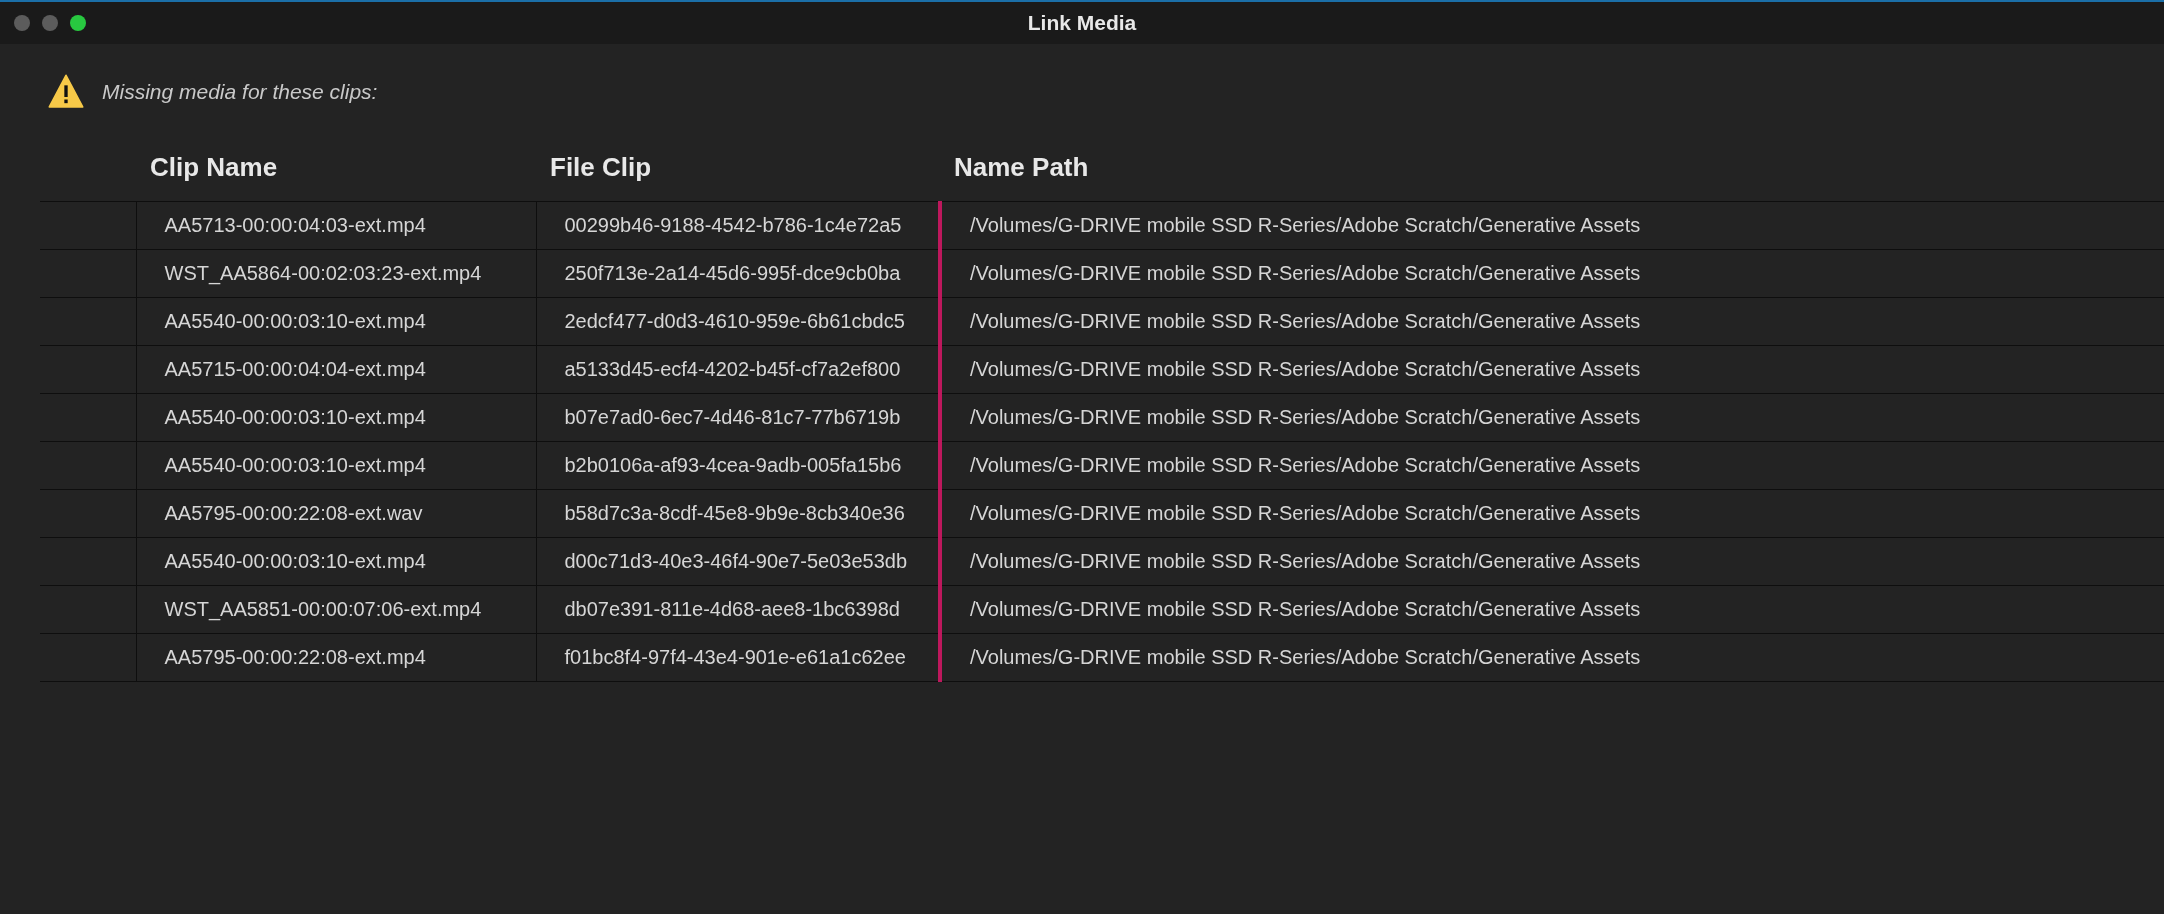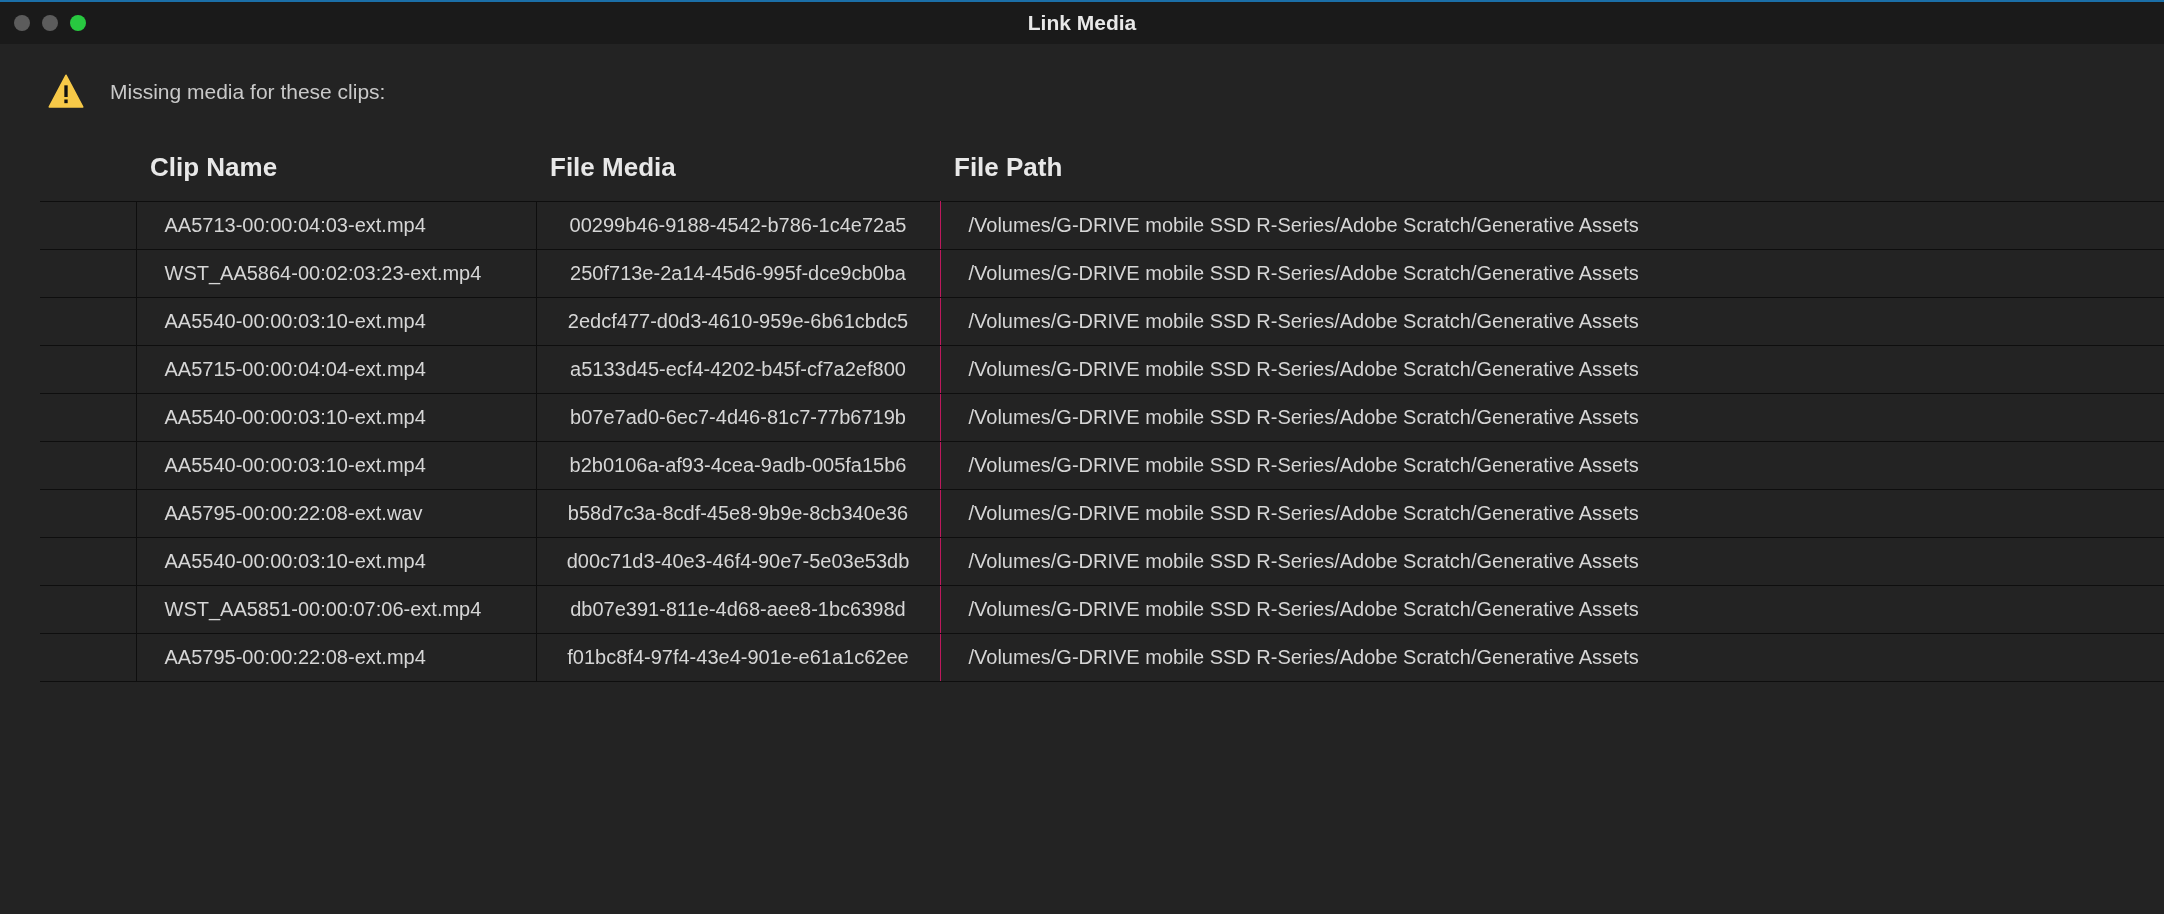--- a/index.html
+++ b/index.html
@@ -53,23 +53,24 @@
     color: #e8e8e8;
   }
   .content {
     flex: 1 1 auto;
     padding: 28px 0 0 40px;
     overflow: hidden;
   }
   .message-row {
     display: flex;
     align-items: center;
-    gap: 24px;
+    gap: 16px;
     padding-left: 6px;
     margin-bottom: 30px;
+    font-style: italic;
   }
   .warning-icon svg {
     width: 40px;
     height: 40px;
     display: block;
   }
   .message-text {
     font-size: 21px;
     color: #c9c9c9;
   }
@@ -108,22 +109,21 @@
     border-left: none;
   }
   td.gutter {
     border-right: 1px solid #0e0e0e;
     background: #232323;
   }
   td.clip {
     border-right: 1px solid #0e0e0e;
   }
   td.file {
-    border-right: 1px solid #be185d;
-    text-align: center;
+    border-right: 4px solid #be185d;
   }
   thead th.h-clip { padding-left: 14px; }
 </style>
 </head>
 <body>
 
 <div class="window">
 
   <div class="titlebar">
     <div class="traffic-lights">
@@ -152,22 +152,22 @@
         <colgroup>
           <col class="c-gutter">
           <col class="c-clip">
           <col class="c-file">
           <col class="c-path">
         </colgroup>
         <thead>
           <tr>
             <th></th>
             <th class="h-clip">Clip Name</th>
-            <th>File Media</th>
-            <th>File Path</th>
+            <th>File Clip</th>
+            <th>Name Path</th>
           </tr>
         </thead>
         <tbody id="rows">
         <tr>
               <td class="gutter"></td>
               <td class="clip">AA5713-00:00:04:03-ext.mp4</td>
               <td class="file">00299b46-9188-4542-b786-1c4e72a5</td>
               <td class="path">/Volumes/G-DRIVE mobile SSD R-Series/Adobe Scratch/Generative Assets</td>
             </tr>
             <tr>

